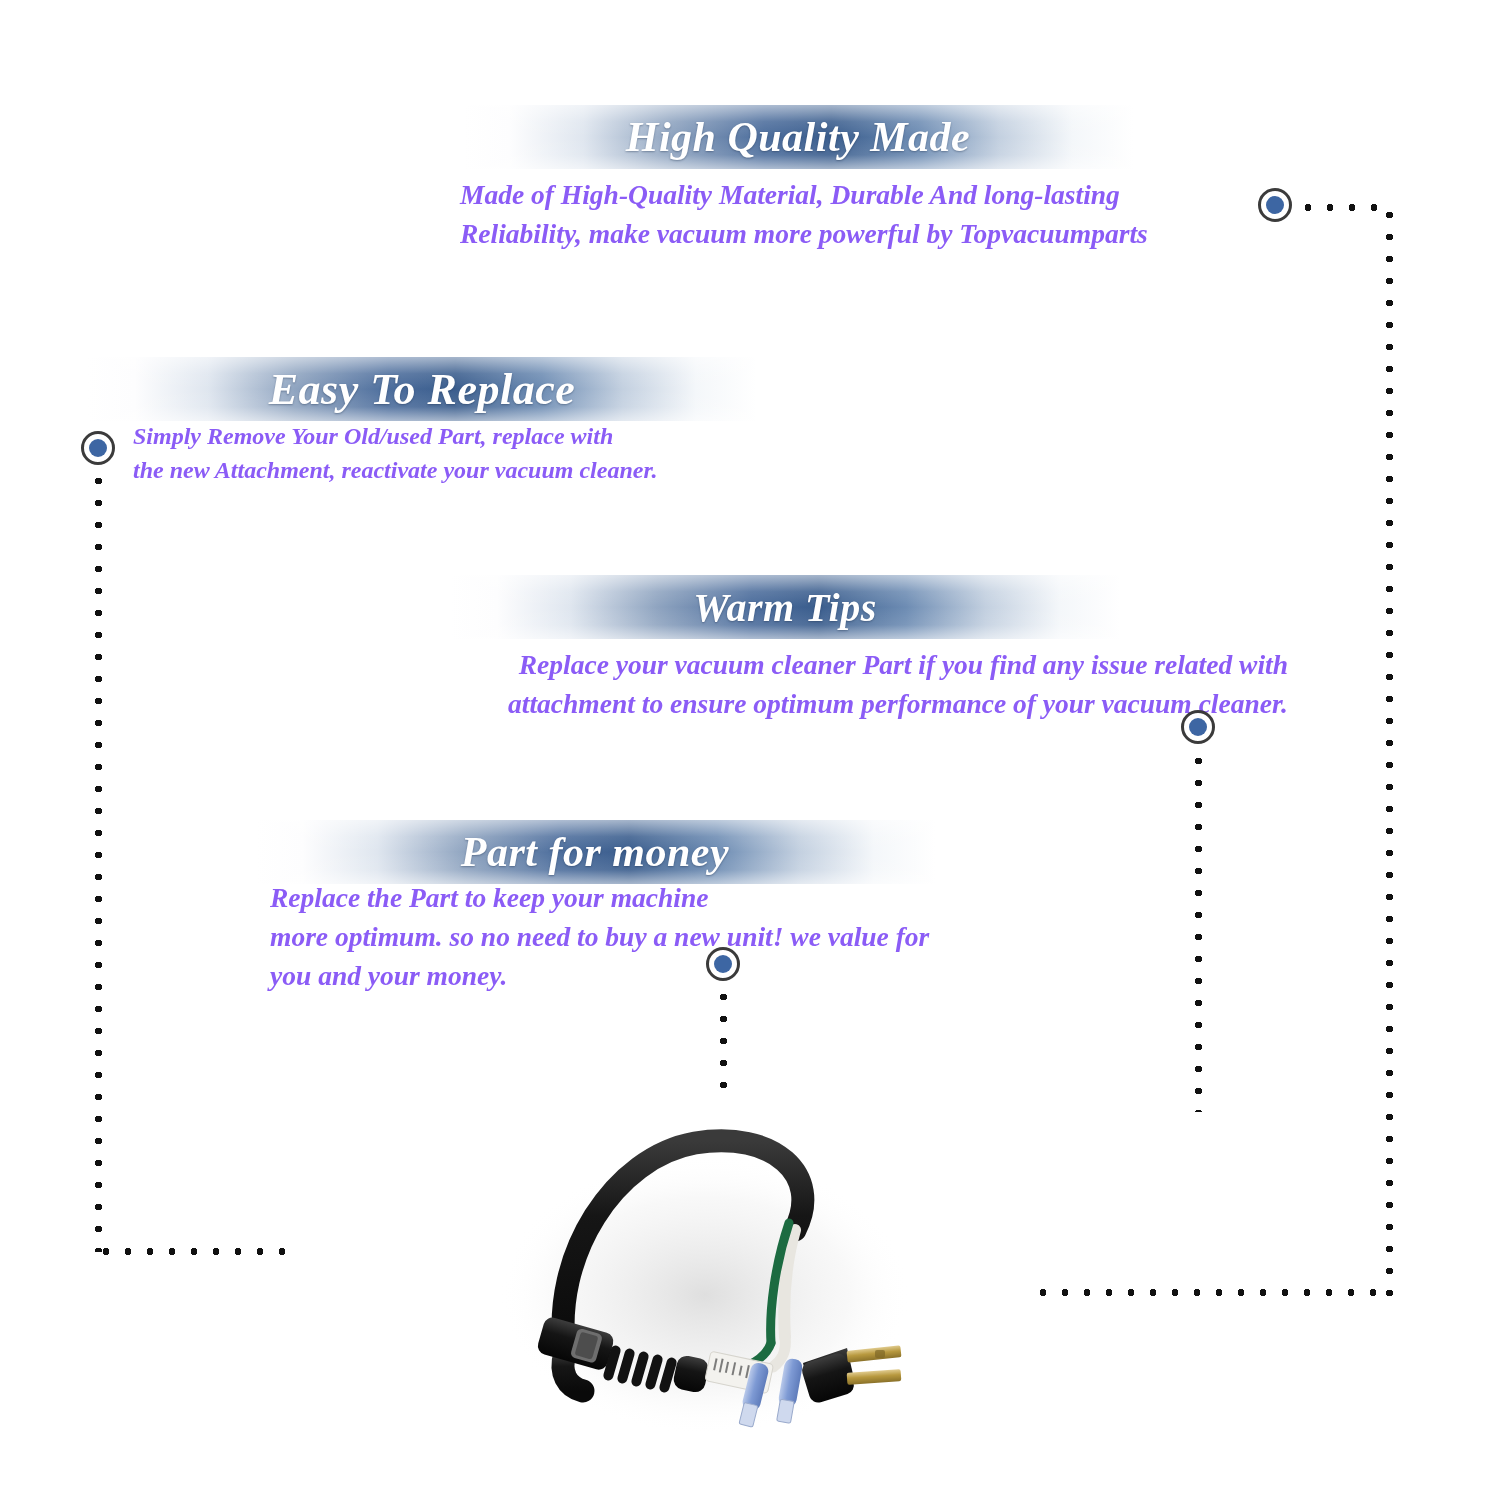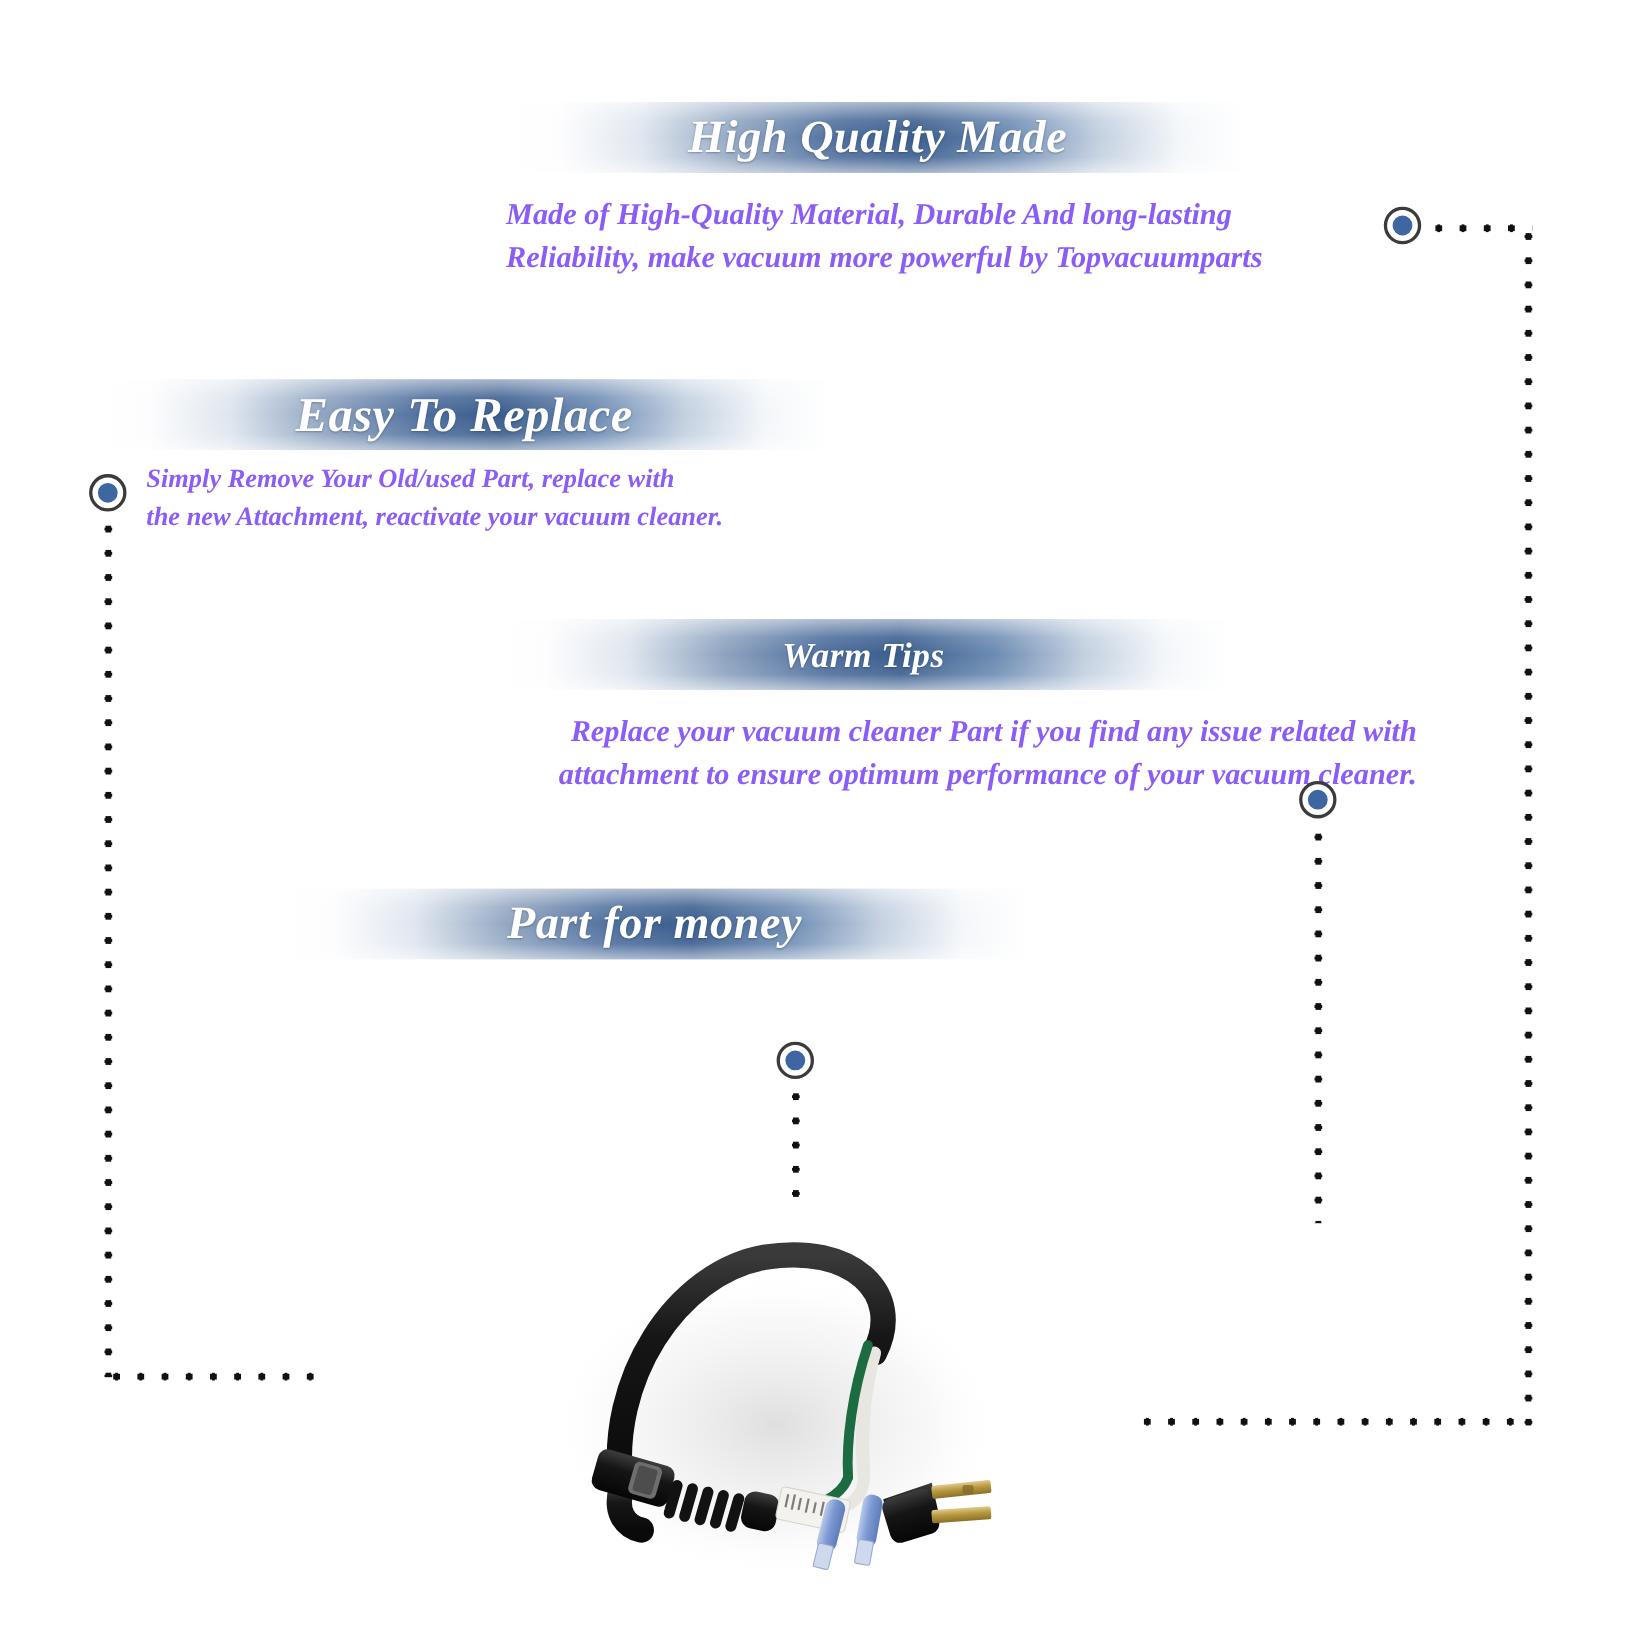--- a/index.html
+++ b/index.html
@@ -33,20 +33,21 @@
         #ffffff 0%,
         #fdfdfe 7%,
         #dfe6ef 18%,
         #8fa4c0 31%,
         #4c6d9c 45%,
         #3a5d8d 55%,
         #6d8cb3 68%,
         #c3d0e0 80%,
         #f4f7fa 91%,
         #ffffff 100%);
+    margin-top: 12px;
   }
   .bar-title {
     color: #ffffff;
     font-style: italic;
     font-weight: bold;
     letter-spacing: 0.5px;
     white-space: nowrap;
     text-shadow: 0 1px 2px rgba(25,45,75,0.40);
   }
 
@@ -133,29 +134,32 @@
   <div class="marker" style="left:1258px; top:188px;"></div>
 
   <div class="bar" style="left:88px; top:345px; width:668px; height:64px;">
     <span class="bar-title" style="font-size:44px;">Easy To Replace</span>
   </div>
   <div class="body-text" style="left:133px; top:419px; width:700px; font-size:24px;">Simply Remove Your Old/used Part, replace with
 the new Attachment, reactivate your vacuum cleaner.</div>
   <div class="marker" style="left:81px; top:431px;"></div>
 
   <div class="bar" style="left:450px; top:563px; width:670px; height:64px;">
-    <span class="bar-title" style="font-size:32px;">Warm Tips</span>
+    <span class="bar-title" style="font-size:40px;">Warm Tips</span>
   </div>
   <div class="body-text" style="left:438px; top:645px; width:850px; font-size:27.5px; text-align:right;">Replace your vacuum cleaner Part if you find any issue related with
 attachment to ensure optimum performance of your vacuum cleaner.</div>
   <div class="marker" style="left:1181px; top:710px;"></div>
 
   <div class="bar" style="left:255px; top:808px; width:680px; height:64px;">
     <span class="bar-title" style="font-size:42px;">Part for money</span>
   </div>
+  <div class="body-text" style="left:270px; top:878px; width:720px; font-size:27.5px;">Replace the Part to keep your machine
+more optimum. so no need to buy a new unit! we value for
+you and your money.</div>
   <div class="marker" style="left:706px; top:947px;"></div>
 
   <div id="product-photo">
     <svg viewBox="0 0 490 395" xmlns="http://www.w3.org/2000/svg">
       <defs>
         <linearGradient id="gCord" x1="0" y1="0" x2="0" y2="1">
           <stop offset="0%" stop-color="#3a3a3a"></stop>
           <stop offset="35%" stop-color="#161616"></stop>
           <stop offset="100%" stop-color="#0a0a0a"></stop>
         </linearGradient>

